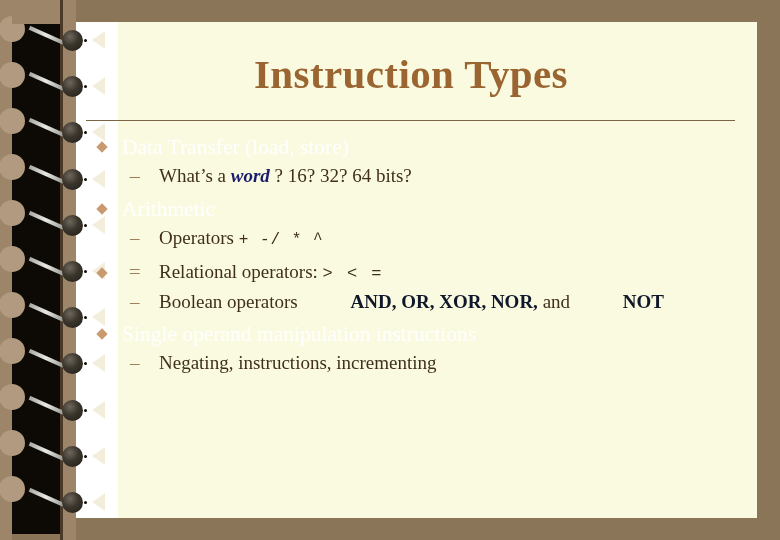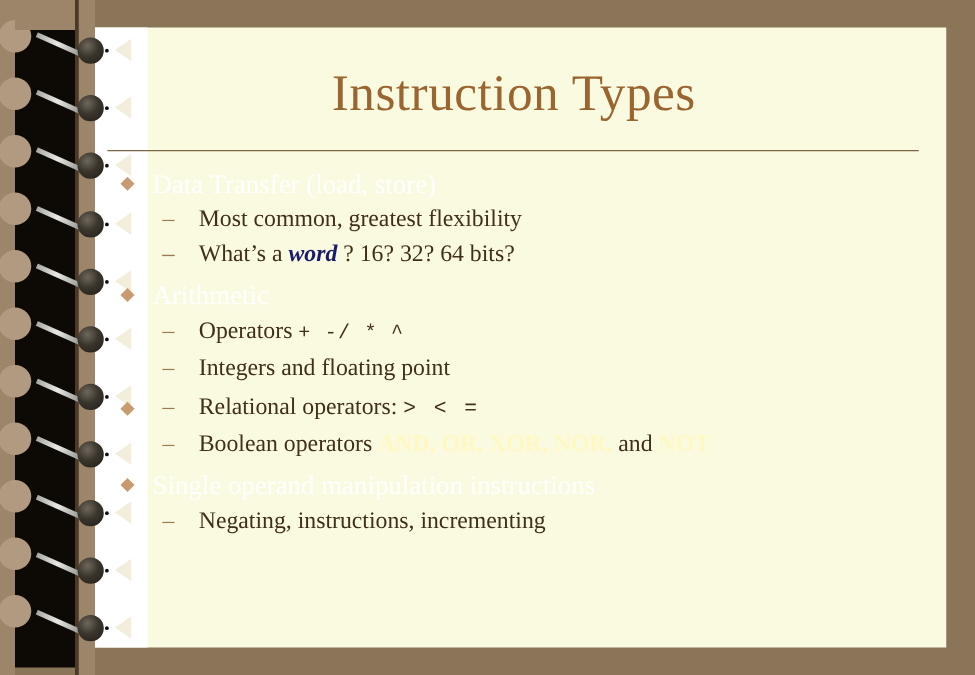--- a/index.html
+++ b/index.html
@@ -112,21 +112,21 @@
 
   
   .title {
     position: absolute;
     left: 86px;
     top: 52px;
     width: 650px;
     text-align: center;
     color: #9a6530;
     font-size: 41px;
-    font-weight: normal;
+    font-weight: bold;
     letter-spacing: 0.4px;
     line-height: 1.1;
     white-space: nowrap;
   }
   .title-rule {
     position: absolute;
     left: 86px;
     top: 120px;
     width: 649px;
     height: 0;
@@ -174,23 +174,24 @@
     font-size: 19px;
   }
   .spacer-sm { height: 4px; }
 
   .kw {
     color: #1b1b6e;
     font-weight: bold;
     font-style: italic;
   }
   .bool {
-    color: #fef9c3;
+    color: #0f172a;
     font-weight: bold;
     font-style: normal;
+    margin-left: 48px;
   }
   .ops {
     font-family: "Liberation Mono", "DejaVu Sans Mono", monospace;
     font-size: 16px;
     letter-spacing: 1px;
   }
   .relops {
     font-family: "Liberation Mono", "DejaVu Sans Mono", monospace;
     font-size: 17px;
     letter-spacing: 2px;
@@ -269,27 +270,27 @@
         <div class="ring" style="left: 62px; top: 492px;"></div>
         <div class="ring-dot" style="left: 84px; top: 501px;"></div>
       </div>
   </div>
 
   <div class="title">Instruction Types</div>
   <div class="title-rule"></div>
 
   <div class="body" id="outline">
       <div class="lvl1"><span class="dbul"></span><span>Data Transfer (load, store)</span></div>
-      <div class="lvl2"><span class="dash">–</span><span>Most common, greatest flexibility</span></div>
+      <div class="lvl2"><span class="dash">–</span></div>
       <div class="lvl2"><span class="dash">–</span></div>
       <div class="lvl2"><span class="dash">–</span><span>What’s a </span><span class="kw">word</span><span> ?  16? 32? 64 bits?</span></div>
       <div class="spacer-sm"></div>
       <div class="lvl1"><span class="dbul"></span><span>Arithmetic</span></div>
       <div class="lvl2"><span class="dash">–</span><span>Operators </span><span class="ops">+ -/ * ^</span></div>
-      <div class="lvl2"><span class="dash">–</span><span>Integers and floating point</span></div>
+      <div class="lvl2"><span class="dash">–</span></div>
       <div class="spacer-sm"></div>
       <div class="lvl1"><span class="dbul"></span></div>
       <div class="lvl2"><span class="dash">–</span><span>Relational operators: </span><span class="relops">&gt; &lt; =</span></div>
       <div class="lvl2"><span class="dash">–</span><span>Boolean operators </span><span class="bool">AND, OR, XOR, NOR,</span><span> and </span><span class="bool">NOT</span></div>
       <div class="spacer-sm"></div>
       <div class="lvl1"><span class="dbul"></span><span>Single operand manipulation instructions</span></div>
       <div class="lvl2"><span class="dash">–</span><span>Negating, instructions, incrementing</span></div>
     </div>
 
 </div>

